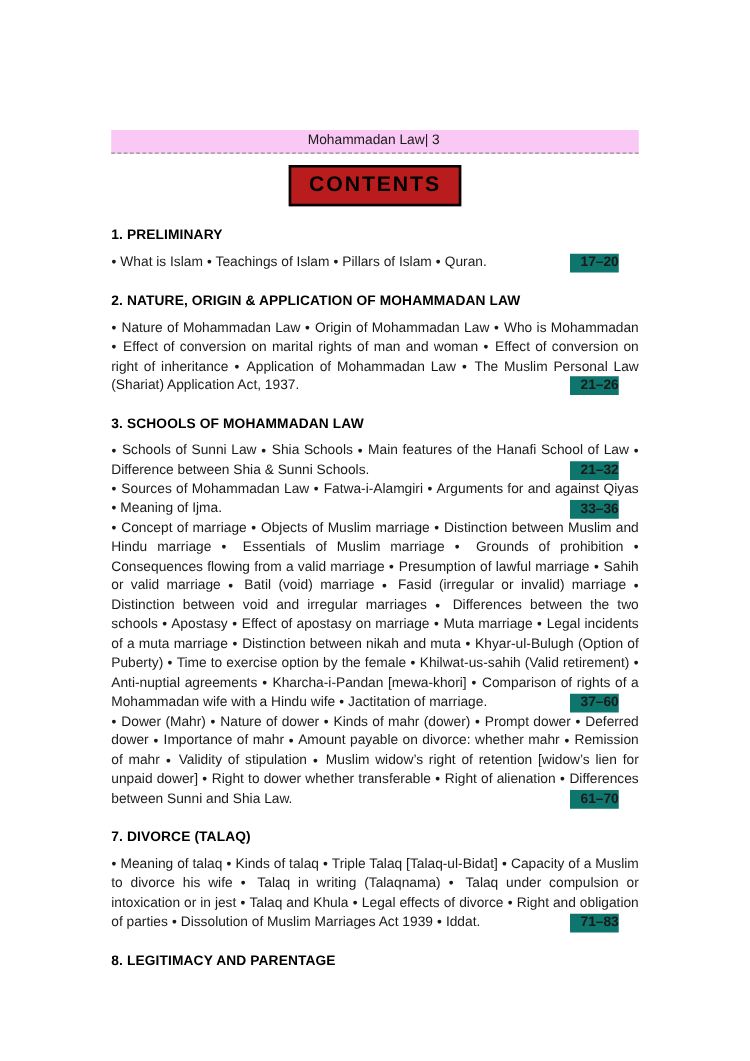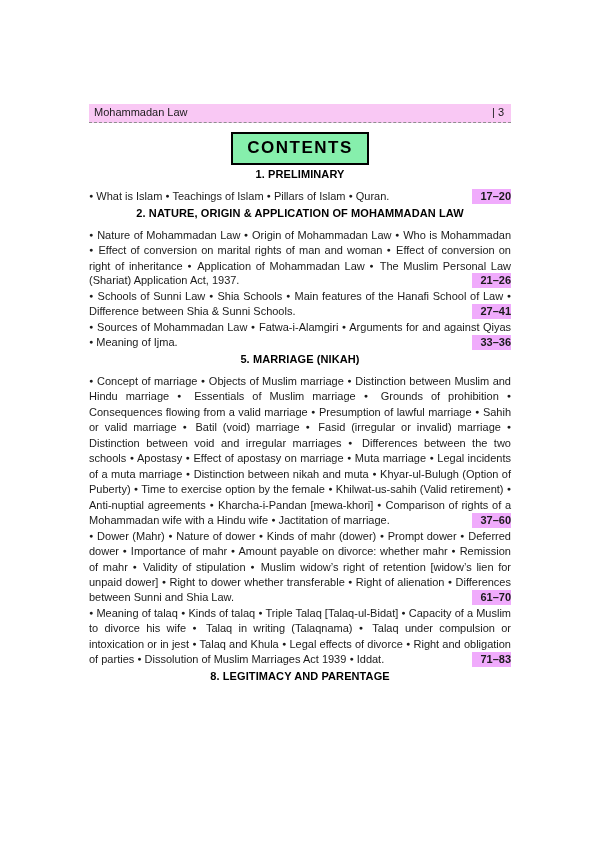--- a/index.html
+++ b/index.html
@@ -19,21 +19,21 @@
     background: #ffffff;
     overflow: hidden;
   }
   .col {
     width: 422px;
     margin: 0 auto;
     padding-top: 104px;
   }
   .topbar {
     display: flex;
-    justify-content: space-between;
+    justify-content: center;
     align-items: center;
     background: #f9c8f4;
     font-size: 11px;
     line-height: 13px;
     padding: 2px 5px 3px 5px;
     border-bottom: 1px dashed #8f8f8f;
   }
   .topbar .pageno { padding-right: 2px; }
   .contents-wrap {
     text-align: center;
@@ -46,85 +46,86 @@
     font-weight: bold;
     font-size: 17px;
     letter-spacing: 1.5px;
     padding: 4px 14px 5px 14px;
     color: #000;
   }
   section.toc-section h2 {
     font-size: 11px;
     line-height: 13px;
     font-weight: bold;
-    text-align: center;
-    margin: 3px 0 7px 0;
+    text-align: left;
+    margin: 17px 0 7px 0;
     color: #000;
     letter-spacing: 0.1px;
   }
   section.toc-section p {
     position: relative;
     font-size: 11px;
     line-height: 15px;
     text-align: justify;
     margin: 0;
     color: #1a1a1a;
   }
   section.toc-section p .bullet {
     font-size: 7px;
     vertical-align: 1.5px;
     letter-spacing: 0;
   }
   section.toc-section p .pages {
     position: absolute;
-    right: 0;
+    right: 16px;
     bottom: 0;
     font-weight: bold;
-    background: #f0abfc;
+    background: #0f766e;
     padding-left: 8px;
   }
 </style>
 </head>
 <body>
 
 <div class="page">
   <div class="col">
 
     <header class="topbar" style="background: rgb(249, 200, 244);">
       <span>Mohammadan Law</span>
       <span class="pageno">| 3</span>
     </header>
 
     <div class="contents-wrap">
-      <div class="contents-box" style="background: #86efac;">CONTENTS</div>
+      <div class="contents-box" style="background: #b91c1c;">CONTENTS</div>
     </div>
 
     <main id="sections">
         <section class="toc-section">
           <h2>1. PRELIMINARY</h2>
           <p><span class="bullet">●</span> What is Islam <span class="bullet">●</span> Teachings of Islam <span class="bullet">●</span> Pillars of Islam <span class="bullet">●</span> Quran.<span class="pages">17–20</span></p>
         </section>
         <section class="toc-section">
           <h2>2. NATURE, ORIGIN &amp; APPLICATION OF MOHAMMADAN LAW</h2>
           <p><span class="bullet">●</span> Nature of Mohammadan Law <span class="bullet">●</span> Origin of Mohammadan Law <span class="bullet">●</span> Who is Mohammadan <span class="bullet">●</span> Effect of conversion on marital rights of man and woman <span class="bullet">●</span> Effect of conversion on right of inheritance <span class="bullet">●</span> Application of Mohammadan Law <span class="bullet">●</span> The Muslim Personal Law (Shariat) Application Act, 1937.<span class="pages">21–26</span></p>
         </section>
         <section class="toc-section">
-          <p><span class="bullet">●</span> Schools of Sunni Law <span class="bullet">●</span> Shia Schools <span class="bullet">●</span> Main features of the Hanafi School of Law <span class="bullet">●</span> Difference between Shia &amp; Sunni Schools.<span class="pages">27–41</span></p>
+          <h2>3. SCHOOLS OF MOHAMMADAN LAW</h2>
+          <p><span class="bullet">●</span> Schools of Sunni Law <span class="bullet">●</span> Shia Schools <span class="bullet">●</span> Main features of the Hanafi School of Law <span class="bullet">●</span> Difference between Shia &amp; Sunni Schools.<span class="pages">21–32</span></p>
         </section>
         <section class="toc-section">
           <p><span class="bullet">●</span> Sources of Mohammadan Law <span class="bullet">●</span> Fatwa-i-Alamgiri <span class="bullet">●</span> Arguments for and against Qiyas <span class="bullet">●</span> Meaning of Ijma.<span class="pages">33–36</span></p>
         </section>
         <section class="toc-section">
-          <h2>5. MARRIAGE (NIKAH)</h2>
           <p><span class="bullet">●</span> Concept of marriage <span class="bullet">●</span> Objects of Muslim marriage <span class="bullet">●</span> Distinction between Muslim and Hindu marriage <span class="bullet">●</span> Essentials of Muslim marriage <span class="bullet">●</span> Grounds of prohibition <span class="bullet">●</span> Consequences flowing from a valid marriage <span class="bullet">●</span> Presumption of lawful marriage <span class="bullet">●</span> Sahih or valid marriage <span class="bullet">●</span> Batil (void) marriage <span class="bullet">●</span> Fasid (irregular or invalid) marriage <span class="bullet">●</span> Distinction between void and irregular marriages <span class="bullet">●</span> Differences between the two schools <span class="bullet">●</span> Apostasy <span class="bullet">●</span> Effect of apostasy on marriage <span class="bullet">●</span> Muta marriage <span class="bullet">●</span> Legal incidents of a muta marriage <span class="bullet">●</span> Distinction between nikah and muta <span class="bullet">●</span> Khyar-ul-Bulugh (Option of Puberty) <span class="bullet">●</span> Time to exercise option by the female <span class="bullet">●</span> Khilwat-us-sahih (Valid retirement) <span class="bullet">●</span> Anti-nuptial agreements <span class="bullet">●</span> Kharcha-i-Pandan [mewa-khori] <span class="bullet">●</span> Comparison of rights of a Mohammadan wife with a Hindu wife <span class="bullet">●</span> Jactitation of marriage.<span class="pages">37–60</span></p>
         </section>
         <section class="toc-section">
           <p><span class="bullet">●</span> Dower (Mahr) <span class="bullet">●</span> Nature of dower <span class="bullet">●</span> Kinds of mahr (dower) <span class="bullet">●</span> Prompt dower <span class="bullet">●</span> Deferred dower <span class="bullet">●</span> Importance of mahr <span class="bullet">●</span> Amount payable on divorce: whether mahr <span class="bullet">●</span> Remission of mahr <span class="bullet">●</span> Validity of stipulation <span class="bullet">●</span> Muslim widow’s right of retention [widow’s lien for unpaid dower] <span class="bullet">●</span> Right to dower whether transferable <span class="bullet">●</span> Right of alienation <span class="bullet">●</span> Differences between Sunni and Shia Law.<span class="pages">61–70</span></p>
         </section>
         <section class="toc-section">
+          <h2>7. DIVORCE (TALAQ)</h2>
           <p><span class="bullet">●</span> Meaning of talaq <span class="bullet">●</span> Kinds of talaq <span class="bullet">●</span> Triple Talaq [Talaq-ul-Bidat] <span class="bullet">●</span> Capacity of a Muslim to divorce his wife <span class="bullet">●</span> Talaq in writing (Talaqnama) <span class="bullet">●</span> Talaq under compulsion or intoxication or in jest <span class="bullet">●</span> Talaq and Khula <span class="bullet">●</span> Legal effects of divorce <span class="bullet">●</span> Right and obligation of parties <span class="bullet">●</span> Dissolution of Muslim Marriages Act 1939 <span class="bullet">●</span> Iddat.<span class="pages">71–83</span></p>
         </section>
         <section class="toc-section">
           <h2>8. LEGITIMACY AND PARENTAGE</h2>
         </section>
       </main>
 
   </div>
 </div>
 

